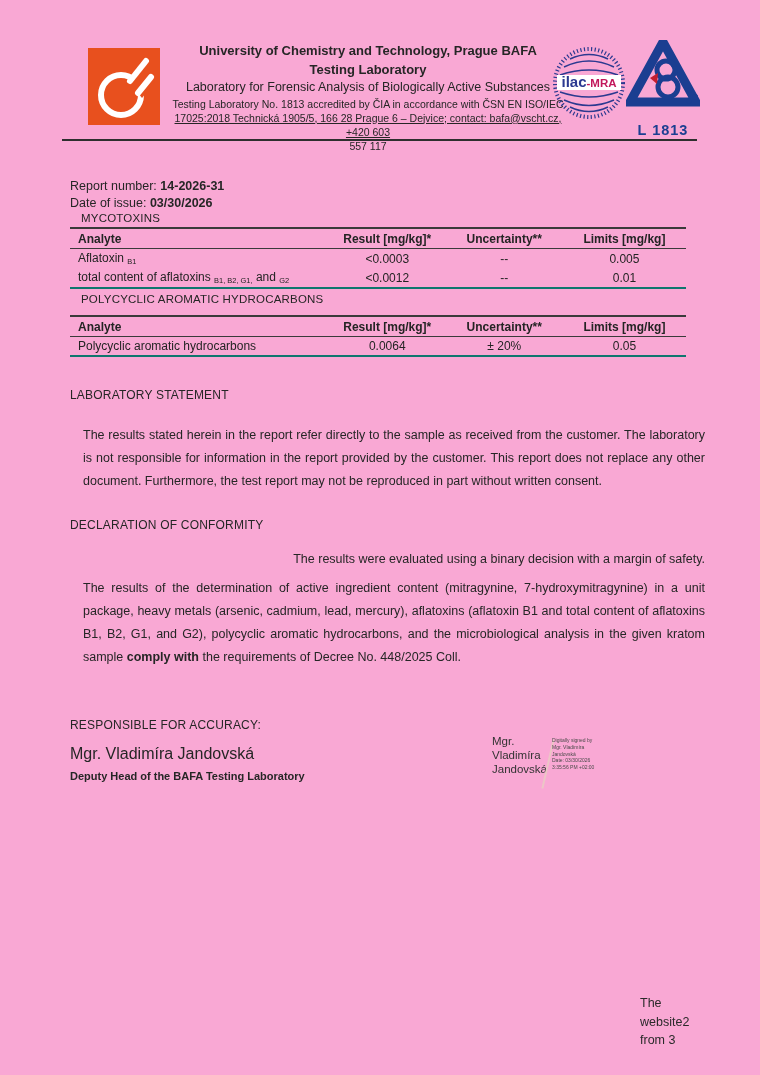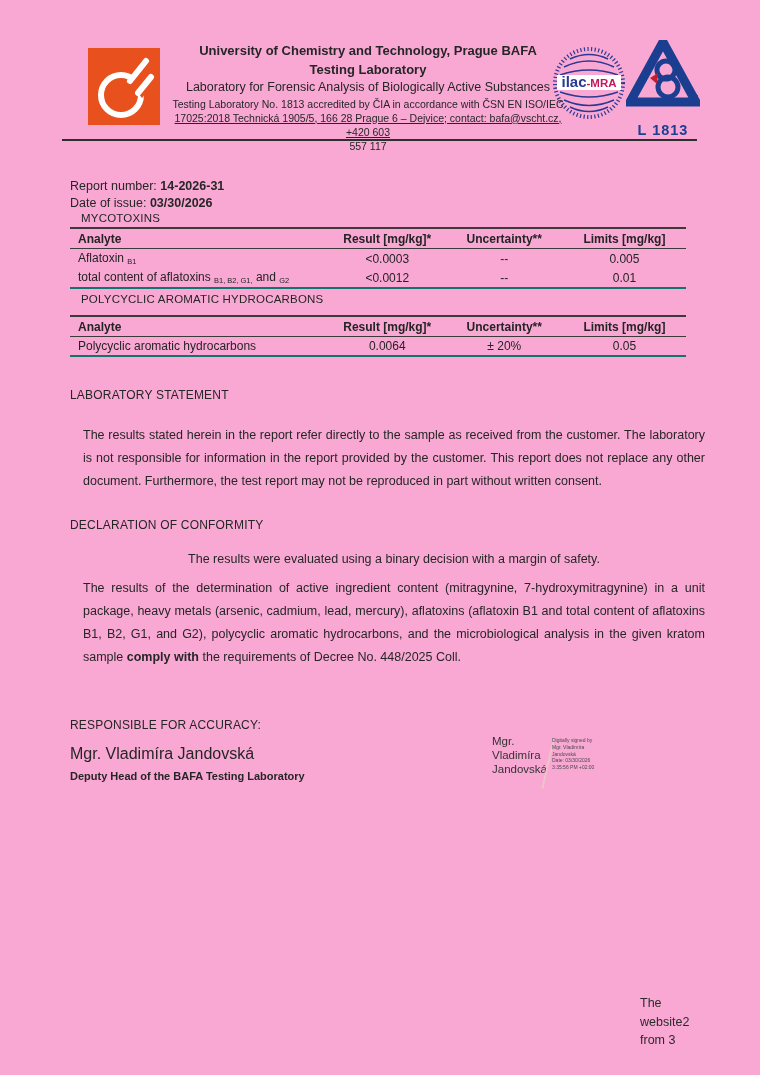--- a/index.html
+++ b/index.html
@@ -30,21 +30,21 @@
   table.tbl th { font-weight:bold; padding:3px 2px 2px 2px; border-bottom:1.5px solid #3a3a3a; }
   table.tbl td { padding:2px 2px; text-align:center; }
   table.tbl th.c0, table.tbl td.c0 { text-align:left; padding-left:8px; width:42%; }
   table.tbl .c1 { width:19%; } table.tbl .c2 { width:19%; } table.tbl .c3 { width:20%; }
   .subsc { font-size:0.62em; vertical-align:-0.28em; }
   
   .heading { position:absolute; left:70px; font-size:12px; letter-spacing:0.2px; }
   #lab-heading { top:388px; } #decl-heading { top:518px; } #resp-heading { top:718px; }
   .para { position:absolute; left:70px; width:622px; font-size:12.5px; line-height:23px; text-align:justify;margin-left:13px; }
   #lab-para { top:424px; }
-  #decl-p1 { top:548px; text-align:center; }
+  #decl-p1 { top:548px; text-align:right; }
   #decl-p2 { top:577px; }
   .bseg { font-weight:bold; }
   
   .resp-name { position:absolute; left:70px; top:745px; font-size:16px; }
   .resp-role { position:absolute; left:70px; top:770px; font-size:11px;font-weight:bold; }
   .sig-name { position:absolute; left:492px; top:734px; font-size:11.5px; line-height:14px; color:#333; }
   .sig-details { position:absolute; left:552px; top:737px; font-size:5px; line-height:6.8px; color:#4a4a4a; }
   .sig-stroke { position:absolute; left:547px; top:739px; width:1.5px; height:50px; background:#ecc6c6; transform:rotate(13deg); }
   
   .footer { position:absolute; left:640px; top:994px; font-size:12.5px; line-height:18.5px; color:#2a2a2a; }

